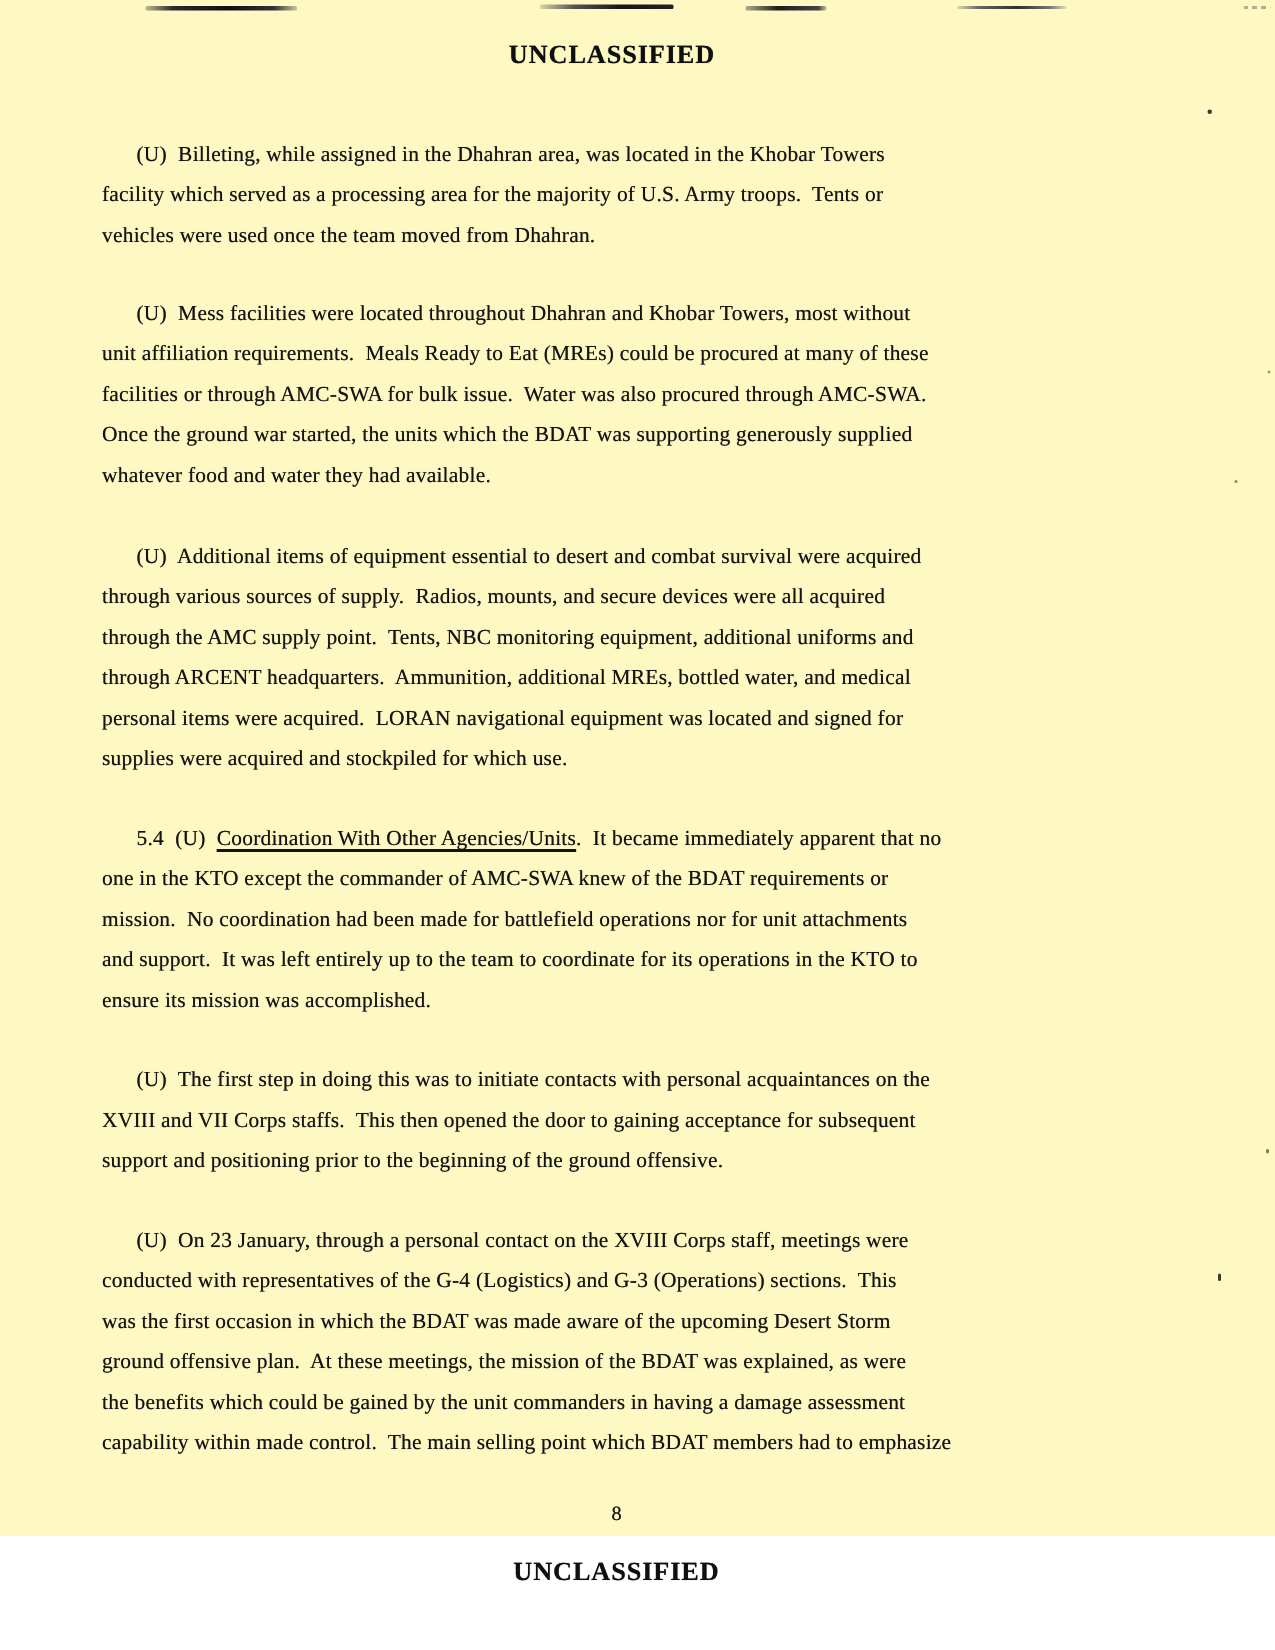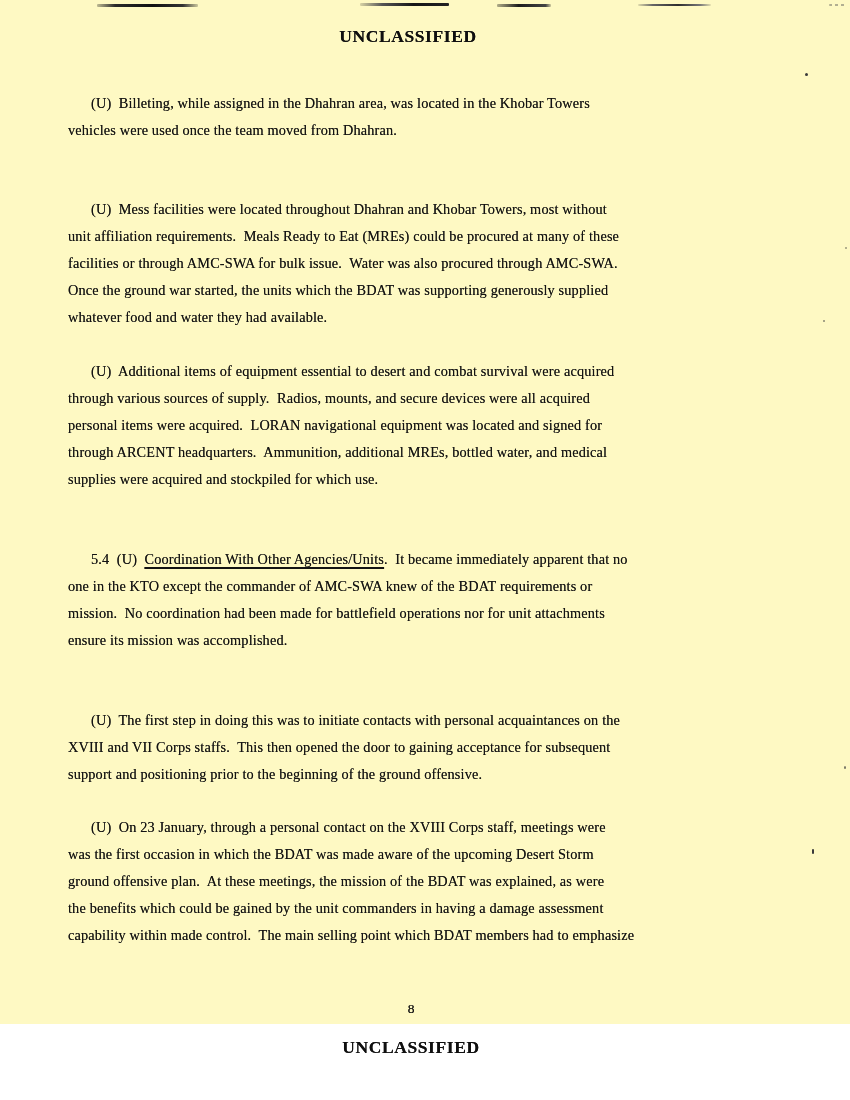--- a/index.html
+++ b/index.html
@@ -92,49 +92,53 @@
   <div class="speck" style="left:845px; top:247px; width:2px; height:2px; opacity:0.5;"></div>
   <div class="speck" style="left:823px; top:320px; width:2px; height:2px; opacity:0.6;"></div>
   <div class="speck" style="left:844px; top:766px; width:2px; height:3px; opacity:0.7;"></div>
   <div class="speck" style="left:812px; top:849px; width:2px; height:5px; border-radius:1px;"></div>
 
   <div class="banner top">UNCLASSIFIED</div>
 
   <div>
     <div class="para" style="top:90px">
         <div class="line">(U)  Billeting, while assigned in the Dhahran area, was located in the Khobar Towers</div>
+        <div class="line">facility which served as a processing area for the majority of U.S. Army troops.  Tents or</div>
         <div class="line">vehicles were used once the team moved from Dhahran.</div>
       </div>
     <div class="para" style="top:196px">
         <div class="line">(U)  Mess facilities were located throughout Dhahran and Khobar Towers, most without</div>
         <div class="line">unit affiliation requirements.  Meals Ready to Eat (MREs) could be procured at many of these</div>
         <div class="line">facilities or through AMC-SWA for bulk issue.  Water was also procured through AMC-SWA.</div>
         <div class="line">Once the ground war started, the units which the BDAT was supporting generously supplied</div>
         <div class="line">whatever food and water they had available.</div>
       </div>
     <div class="para" style="top:358px">
         <div class="line">(U)  Additional items of equipment essential to desert and combat survival were acquired</div>
         <div class="line">through various sources of supply.  Radios, mounts, and secure devices were all acquired</div>
+        <div class="line">through the AMC supply point.  Tents, NBC monitoring equipment, additional uniforms and</div>
+        <div class="line">through ARCENT headquarters.  Ammunition, additional MREs, bottled water, and medical</div>
         <div class="line">personal items were acquired.  LORAN navigational equipment was located and signed for</div>
-        <div class="line">through ARCENT headquarters.  Ammunition, additional MREs, bottled water, and medical</div>
         <div class="line">supplies were acquired and stockpiled for which use.</div>
       </div>
     <div class="para" style="top:546px">
         <div class="line"><span>5.4  (U)  </span><span class="u">Coordination With Other Agencies/Units</span><span>.  It became immediately apparent that no</span></div>
         <div class="line">one in the KTO except the commander of AMC-SWA knew of the BDAT requirements or</div>
         <div class="line">mission.  No coordination had been made for battlefield operations nor for unit attachments</div>
+        <div class="line">and support.  It was left entirely up to the team to coordinate for its operations in the KTO to</div>
         <div class="line">ensure its mission was accomplished.</div>
       </div>
     <div class="para" style="top:707px">
         <div class="line">(U)  The first step in doing this was to initiate contacts with personal acquaintances on the</div>
         <div class="line">XVIII and VII Corps staffs.  This then opened the door to gaining acceptance for subsequent</div>
         <div class="line">support and positioning prior to the beginning of the ground offensive.</div>
       </div>
     <div class="para" style="top:814px">
         <div class="line">(U)  On 23 January, through a personal contact on the XVIII Corps staff, meetings were</div>
+        <div class="line">conducted with representatives of the G-4 (Logistics) and G-3 (Operations) sections.  This</div>
         <div class="line">was the first occasion in which the BDAT was made aware of the upcoming Desert Storm</div>
         <div class="line">ground offensive plan.  At these meetings, the mission of the BDAT was explained, as were</div>
         <div class="line">the benefits which could be gained by the unit commanders in having a damage assessment</div>
         <div class="line">capability within made control.  The main selling point which BDAT members had to emphasize</div>
       </div>
   </div>
 
   <div class="page-num">8</div>
   <div class="banner bottom">UNCLASSIFIED</div>
 

